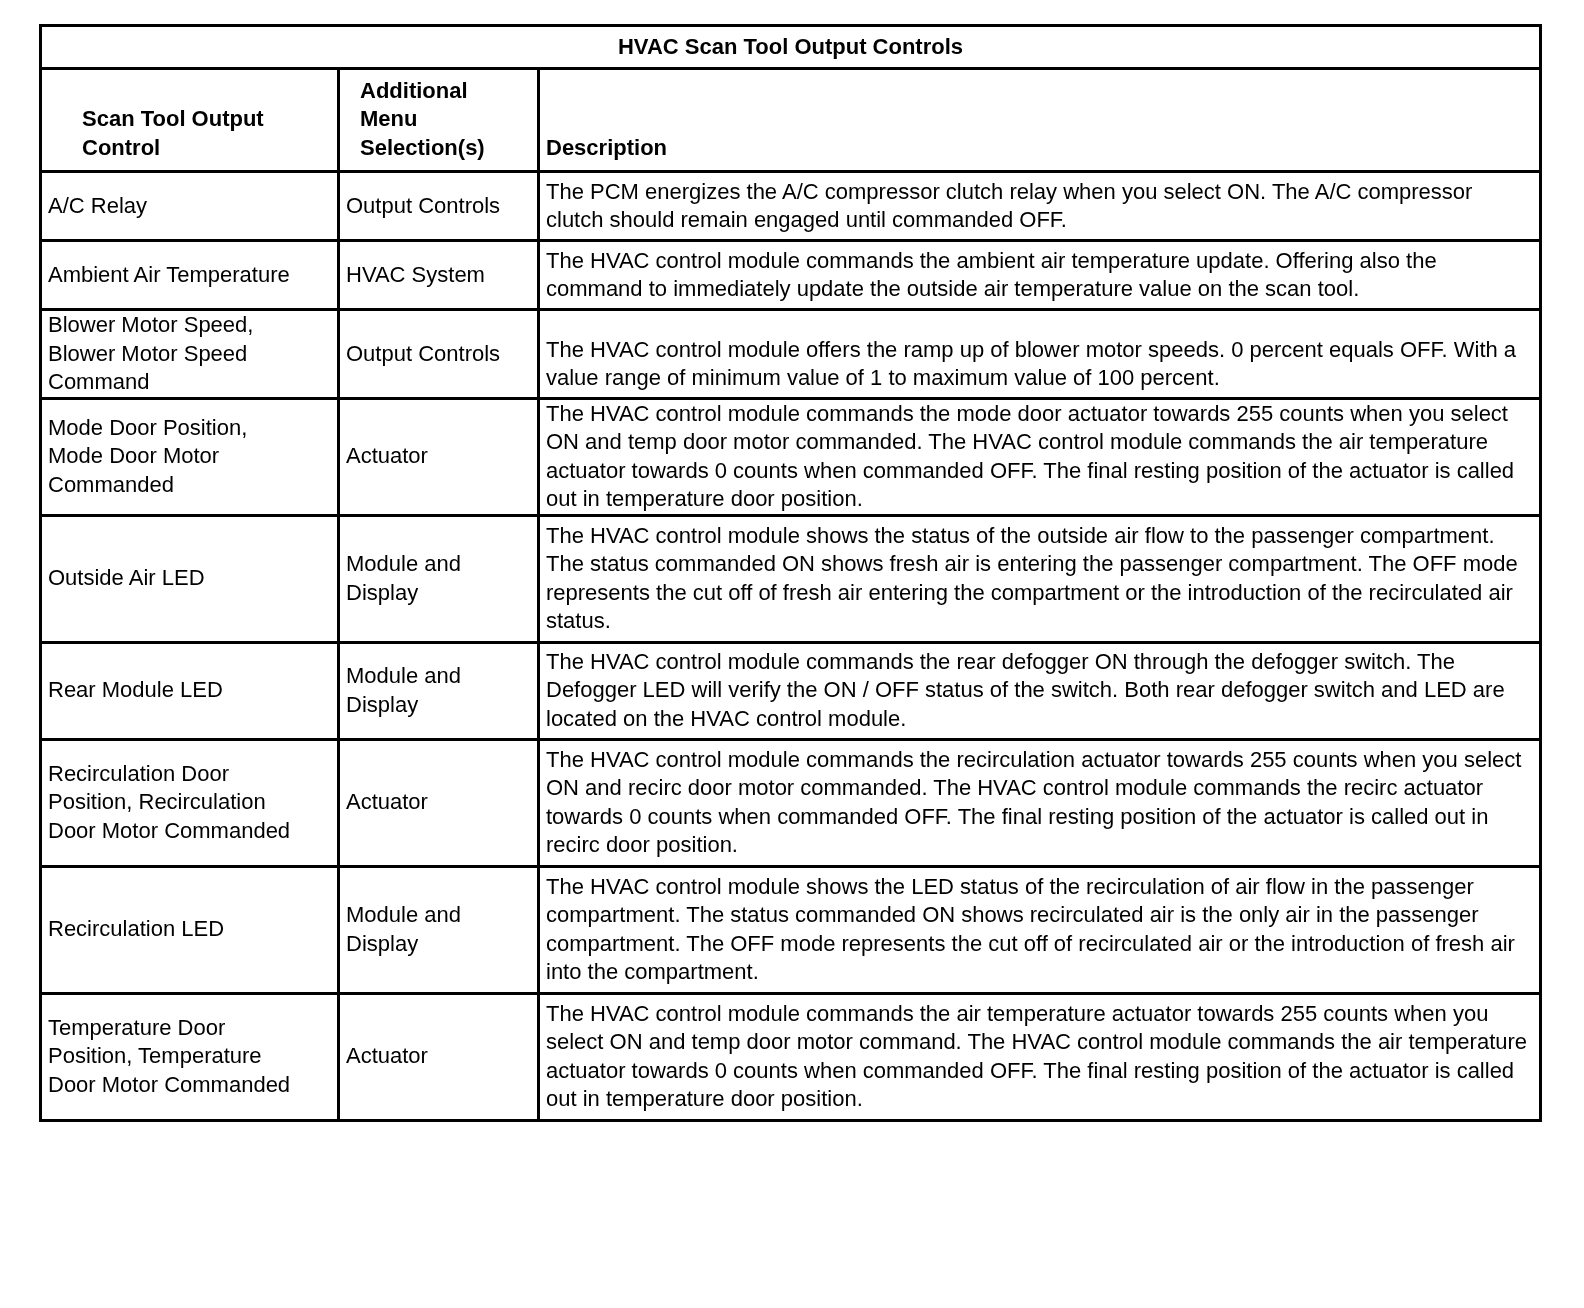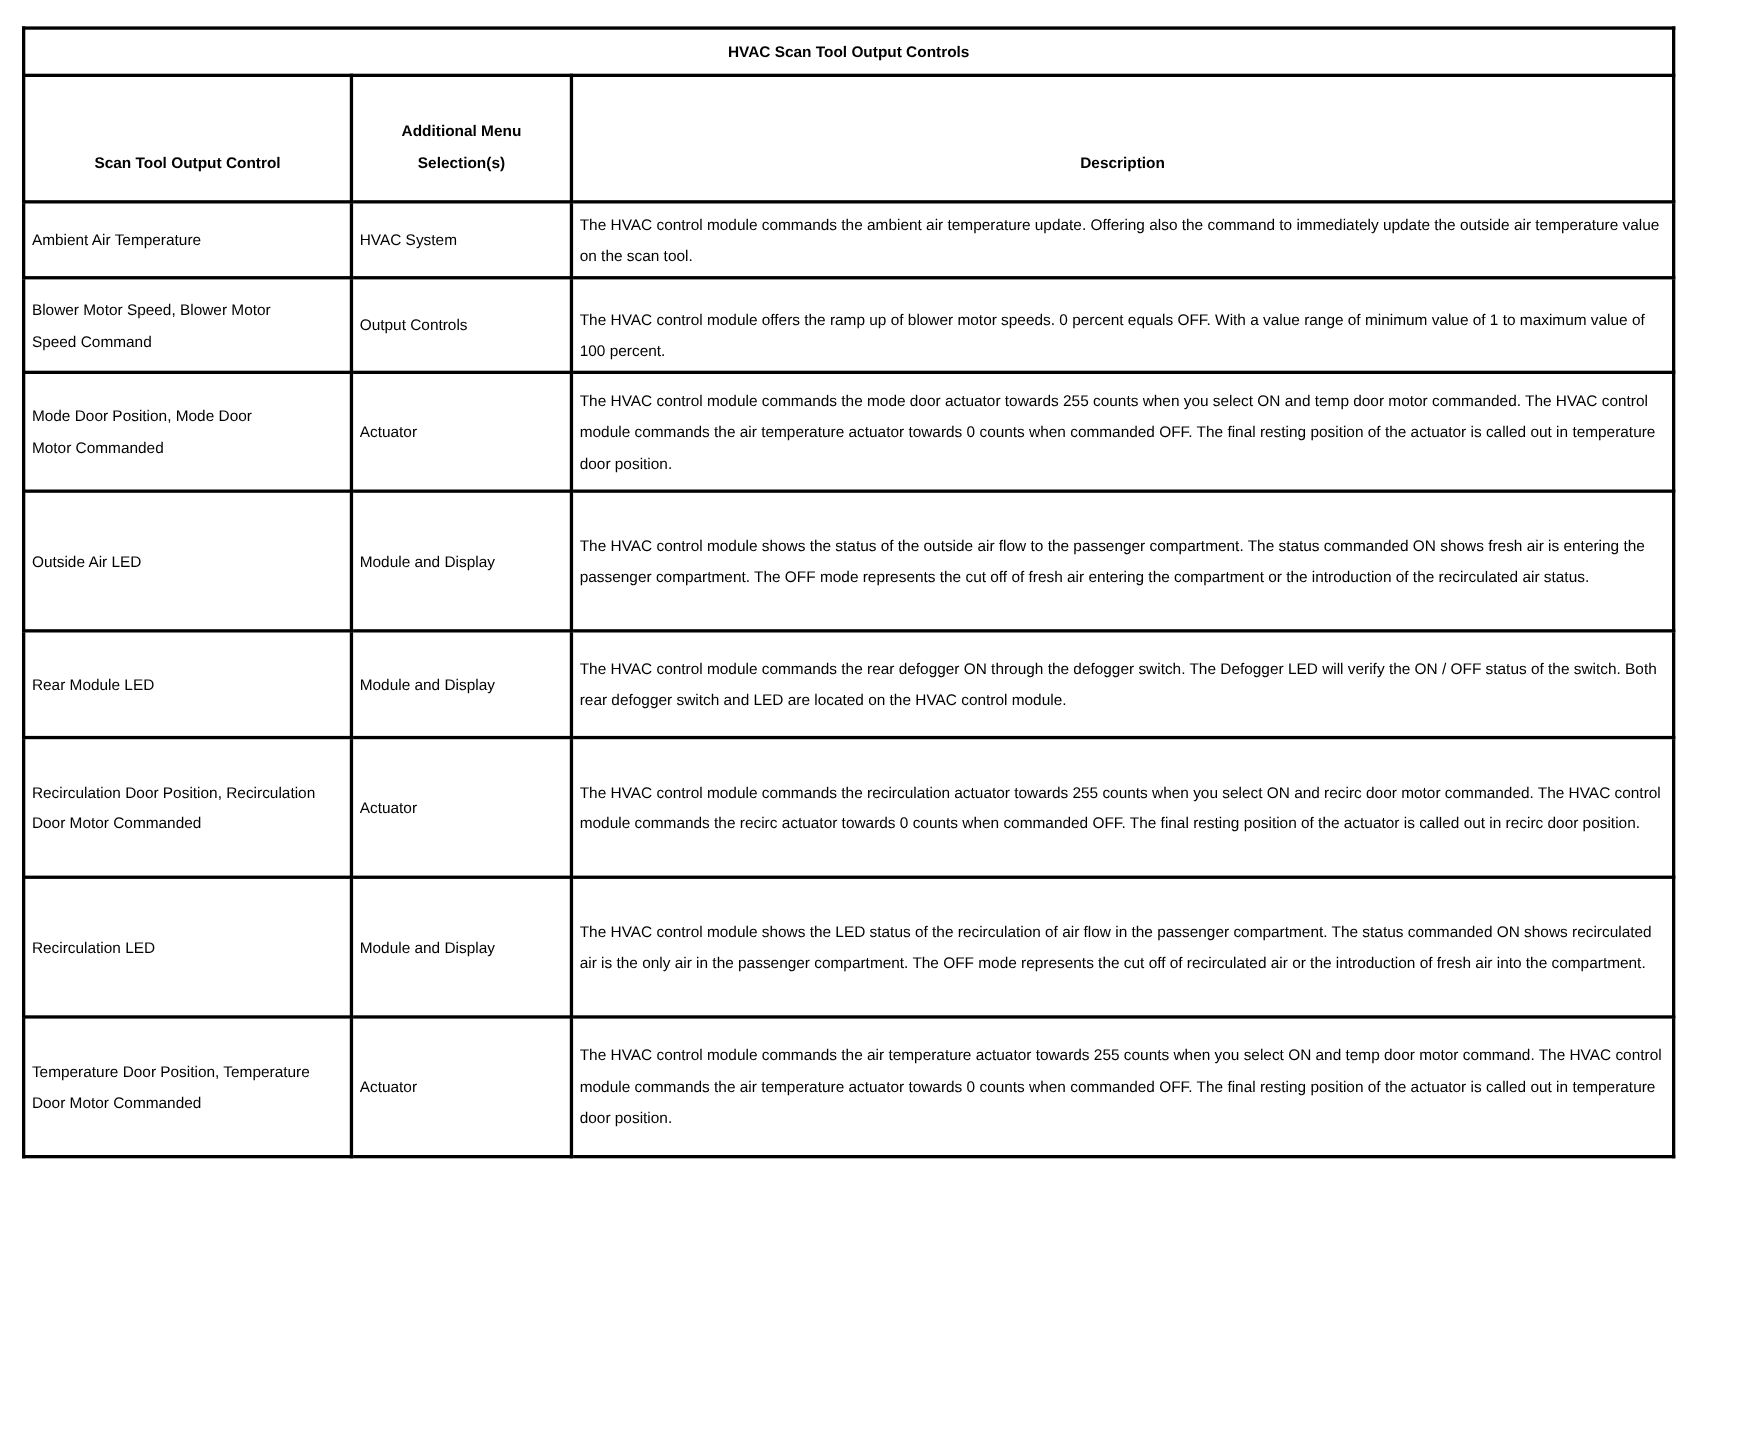--- a/index.html
+++ b/index.html
@@ -1,38 +1,38 @@
 <!DOCTYPE html>
 <html><head>
 <meta charset="utf-8">
 <style>
   html, body { margin: 0; padding: 0; background: #ffffff; }
   body { width: 1584px; height: 1308px; position: relative; font-family: "Liberation Sans", "DejaVu Sans", sans-serif; color: #000; }
   table.hvac {
-    position: absolute; left: 20px; top: 24px;
+    position: absolute; left: 39px; top: 24px;
     width: 1500px;
     border-collapse: collapse;
     table-layout: fixed;
-    font-size: 14px;
+    font-size: 22px;
     line-height: 28.5px;
     border-radius: 23px;
   }
   table.hvac td, table.hvac th {
     border: 3.5px solid #000;
     padding: 0 6px;
     vertical-align: middle;
     text-align: left;
     font-weight: normal;
     overflow: hidden;
   }
   col.c1 { width: 298px; }
   col.c2 { width: 200px; }
   col.c3 { width: 1002px; }
   tr.title-row th { height: 40px; text-align: center; font-weight: bold; }
-  tr.header-row th { height: 92px; text-align: center; font-weight: bold; vertical-align: bottom; padding-bottom: 20px; }
+  tr.header-row th { height: 92px; font-weight: bold; vertical-align: bottom; padding-bottom: 8px; }
   td.desc { padding-left: 6px; padding-right: 4px; }
   td.desc.bottom { vertical-align: bottom; padding-bottom: 4px; margin-top: 35px; }
 </style>
 </head>
 <body>
 
 <table class="hvac">
   <colgroup>
     <col class="c1">
       <col class="c2">
@@ -42,20 +42,25 @@
     <tr class="title-row">
       <th colspan="3">HVAC Scan Tool Output Controls</th>
     </tr>
     <tr class="header-row">
       <th style="padding-left:40px;padding-right:40px;">Scan Tool Output Control</th>
       <th style="padding-left:20px;padding-right:20px;">Additional Menu Selection(s)</th>
       <th>Description</th>
     </tr>
   </thead>
   <tbody>
+    <tr style="height:69px;">
+      <td>A/C Relay</td>
+      <td>Output Controls</td>
+      <td class="desc">The PCM energizes the A/C compressor clutch relay when you select ON. The A/C compressor clutch should remain engaged until commanded OFF.</td>
+    </tr>
     <tr style="height:69px;">
       <td>Ambient Air Temperature</td>
       <td>HVAC System</td>
       <td class="desc">The HVAC control module commands the ambient air temperature update. Offering also the command to immediately update the outside air temperature value on the scan tool.</td>
     </tr>
     <tr style="height:86px;">
       <td style="padding-right:50px;">Blower Motor Speed, Blower Motor Speed Command</td>
       <td>Output Controls</td>
       <td class="desc bottom">The HVAC control module offers the ramp up of blower motor speeds. 0 percent equals OFF. With a value range of minimum value of 1 to maximum value of 100 percent.</td>
     </tr>

